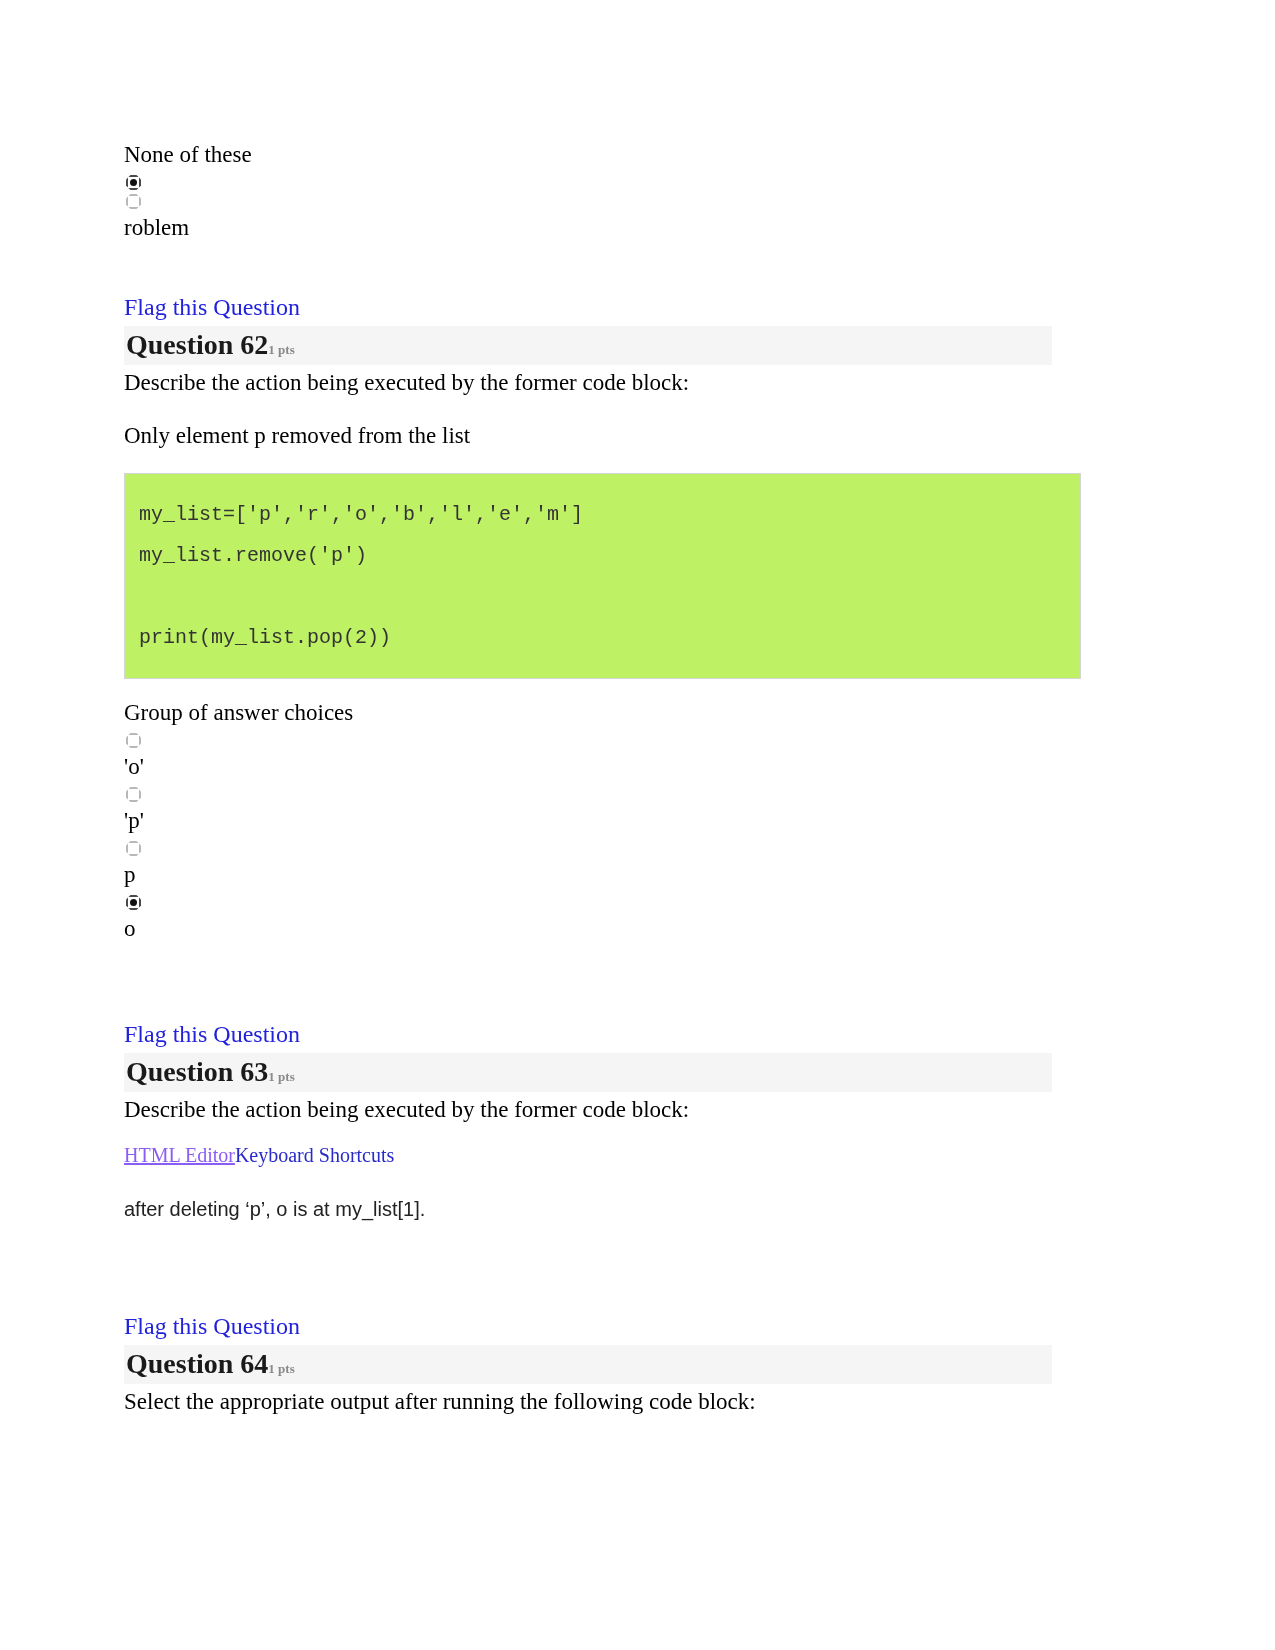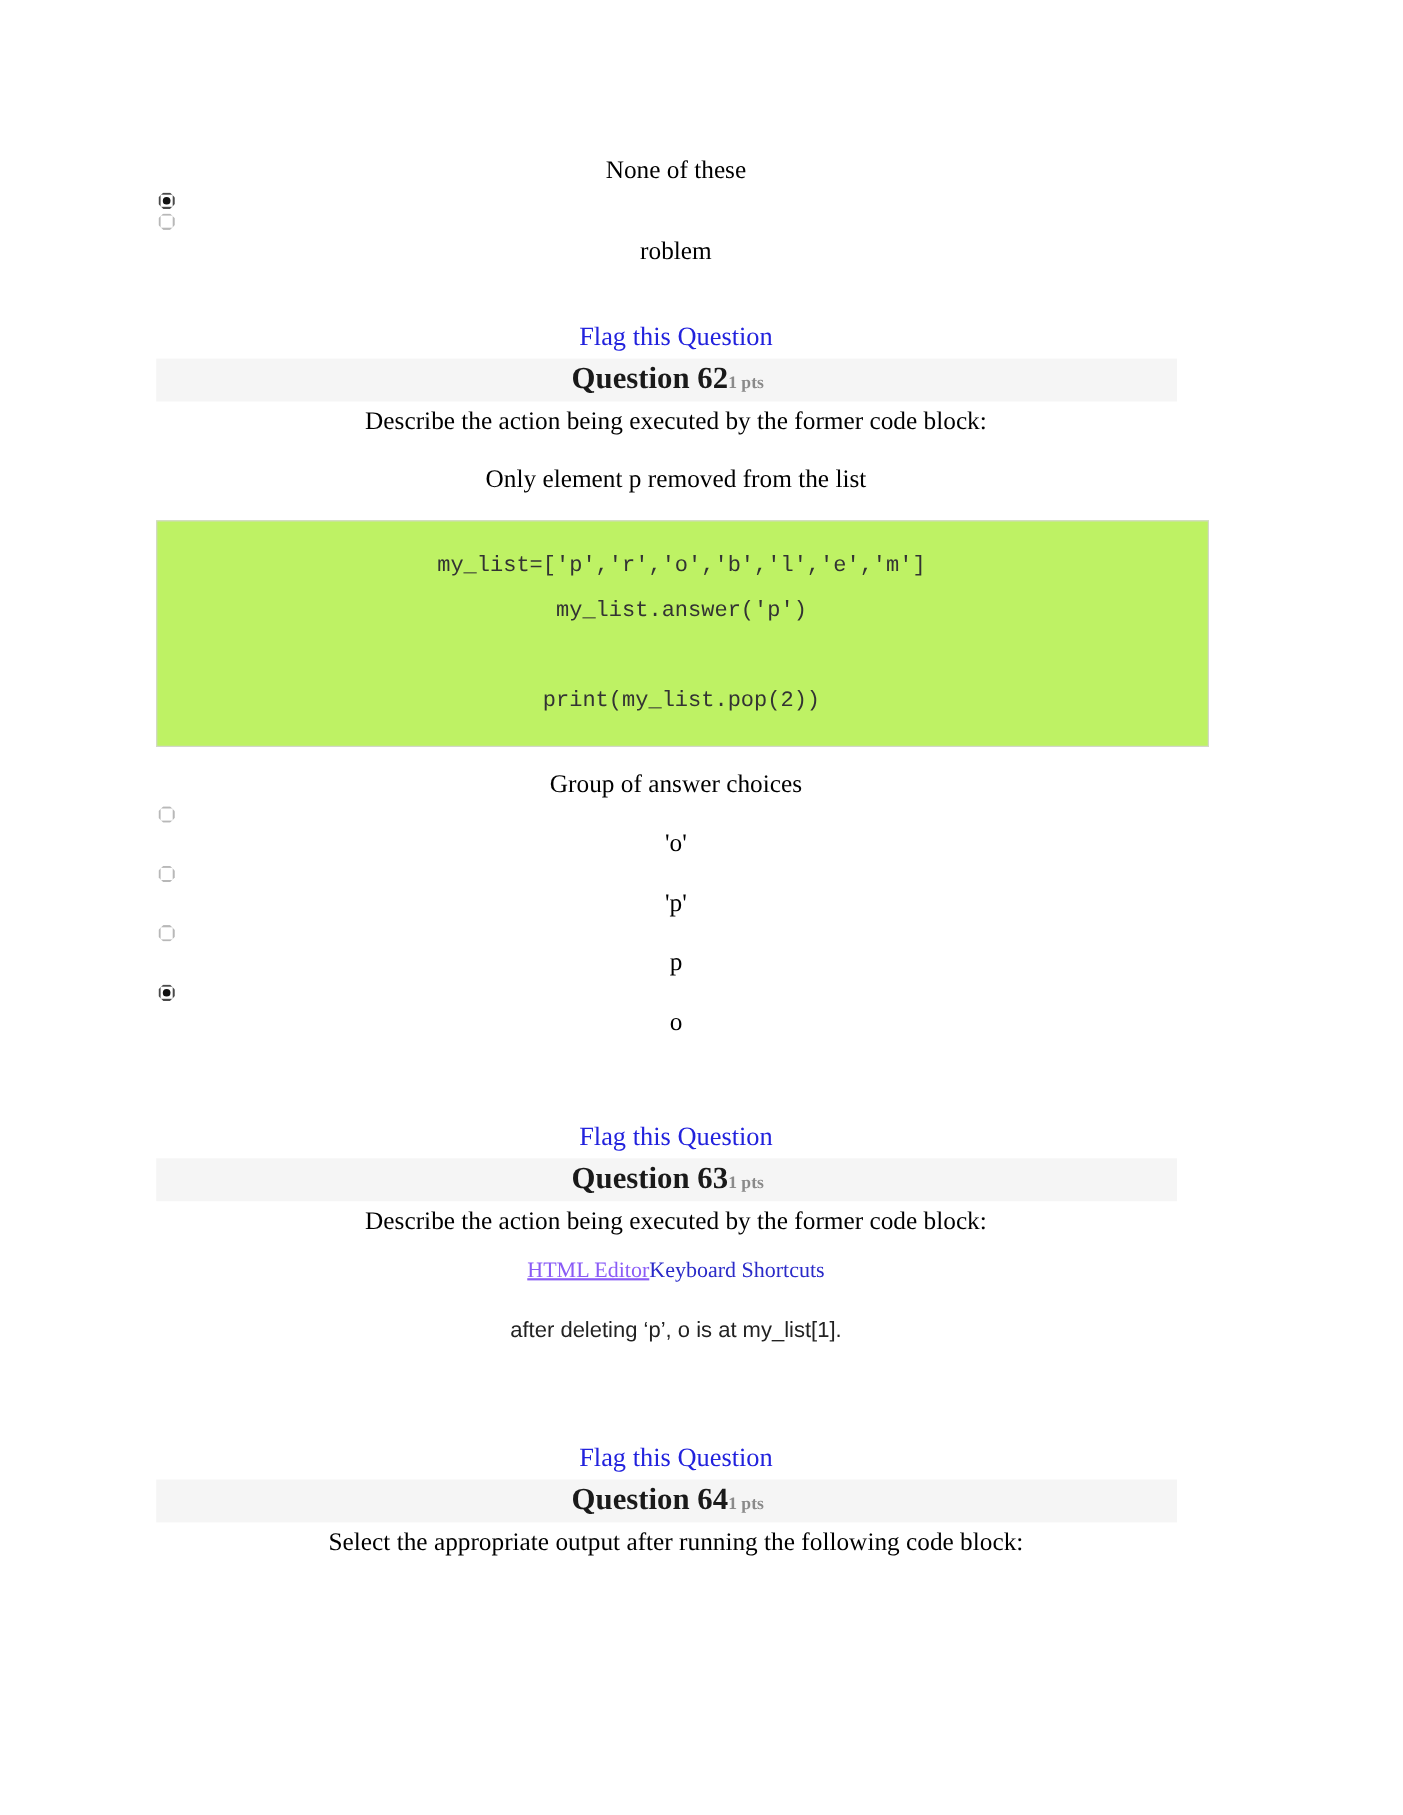--- a/index.html
+++ b/index.html
@@ -17,24 +17,23 @@
   }
   .page {
     position: absolute;
     left: 0;
     top: 0;
     width: 1275px;
     height: 1650px;
   }
   .content {
     position: absolute;
-    left: 142px;
+    left: 124px;
     top: 139px;
     width: 945px;
-    text-align: center;
   }
 
   
   .option-block {
     margin: 0;
   }
   .radio {
     display: block;
     width: 15px;
     height: 15px;
@@ -91,21 +90,21 @@
   }
   .q-title {
     font-family: "Liberation Serif", "DejaVu Serif", serif;
     font-size: 28px;
     font-weight: bold;
     color: #1a1a1a;
     letter-spacing: 0px;
   }
   .q-points {
     font-family: "Liberation Serif", "DejaVu Serif", serif;
-    font-size: 16px;
+    font-size: 13px;
     font-weight: bold;
     color: #8a8a8a;
     margin-left: 0px;
   }
 
   .q-prompt {
     font-family: "Liberation Serif", "DejaVu Serif", serif;
     font-size: 23px;
     line-height: 31px;
     color: #000000;
@@ -198,21 +197,21 @@
       <div class="q-header">
         <span class="q-title">Question 62</span><span class="q-points">1 pts</span>
       </div>
 
       <div class="q-prompt">Describe the action being executed by the former code block:</div>
 
       <div class="q-sub">Only element p removed from the list</div>
 
       <div class="code-block">
         <div class="code-line">my_list=['p','r','o','b','l','e','m']</div>
-        <div class="code-line">my_list.answer('p')</div>
+        <div class="code-line">my_list.remove('p')</div>
         <div class="code-line blank">&nbsp;</div>
         <div class="code-line">print(my_list.pop(2))</div>
       </div>
 
       <div style="height:18px"></div>
 
       <div class="option-label">Group of answer choices</div>
 
       <div class="option-block">
         <span class="radio"></span>

